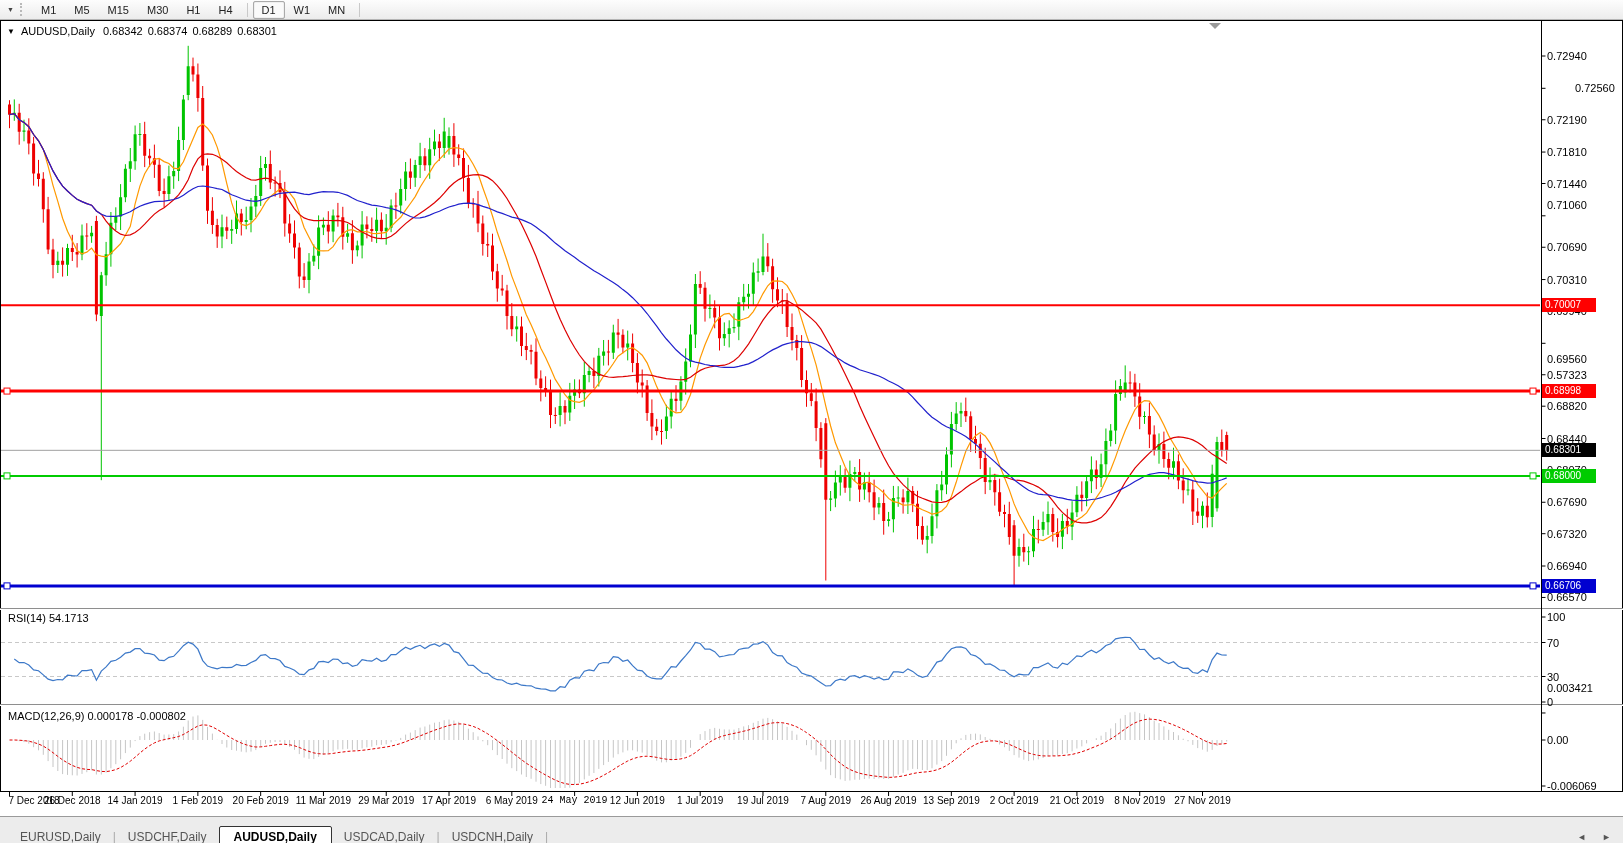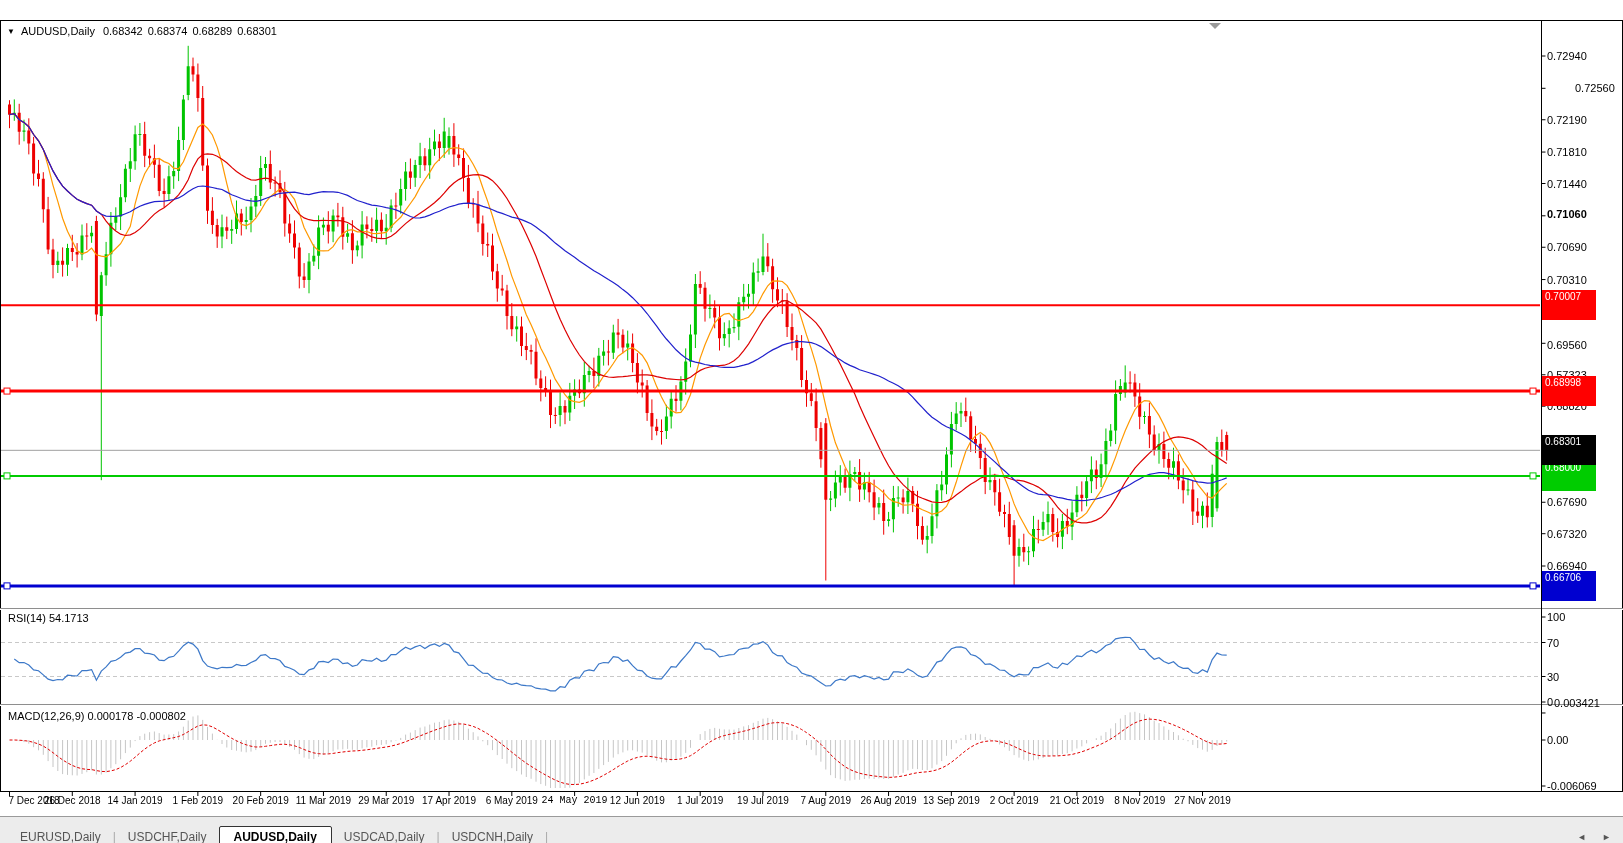--- a/index.html
+++ b/index.html
@@ -16,38 +16,55 @@
   .tb-sep{width:1px;height:14px;background:#c9c9c9;margin:0 5px;}
   
   .chart-window{position:absolute;top:20px;left:0;width:1621px;height:770px;border:1px solid #000;background:#fff;z-index:0;}
   .date-axis{position:absolute;top:792px;left:0;width:1623px;height:24px;background:#fff;z-index:0;}
   #chart-svg{position:absolute;top:0;left:0;z-index:1;}
   .chart-title{position:absolute;top:25px;left:7px;z-index:3;font-size:11px;color:#000;display:flex;align-items:center;}
   .chart-title .sym{margin:0 8px 0 6px;}
   .chart-title .num{margin-right:5px;}
   .panel-label{position:absolute;left:8px;z-index:3;font-size:11px;color:#000;}
   .axis-label{position:absolute;left:1547px;transform:translateY(-50%);font-size:11px;color:#000;z-index:2;white-space:nowrap;}
-  .price-badge{position:absolute;left:1542px;transform:translateY(-50%);height:30px;line-height:14px;
+  .price-badge{position:absolute;left:1542px;transform:translateY(-50%);height:14px;line-height:14px;
                font-size:10px;color:#fff;padding:0 3px;min-width:48px;z-index:4;}
   .date-label{position:absolute;top:795px;transform:translateX(-50%);font-size:10px;color:#000;white-space:nowrap;z-index:2;}
   
   .tabbar{position:absolute;top:816px;left:0;width:1623px;height:41px;box-sizing:border-box;background:#ececec;
           border-top:1px solid #9a9a9a;display:flex;align-items:center;padding-left:8px;z-index:5;}
   #tabs{display:flex;align-items:center;}
   .tab{font-size:12px;color:#555;padding:3px 12px;cursor:pointer;white-space:nowrap;}
   .tab.active{background:#fff;border:1px solid #333;color:#000;font-weight:bold;padding:3px 14px;border-radius:2px;}
   .tab-div{color:#a9a9a9;font-size:12px;}
   .tab-arrows{margin-left:auto;margin-right:12px;display:flex;gap:16px;font-size:9px;color:#555;}
   .tab-arrows span{cursor:pointer;}
 </style>
 </head>
 <body>
 
 <div id="app">
 
+  <div class="toolbar">
+    <div class="tb-dd">▼</div>
+    <div class="tb-grip"></div>
+    <div id="tf-buttons" style="display:flex;align-items:center;">
+        <div class="tb-btn">M1</div>
+        <div class="tb-btn">M5</div>
+        <div class="tb-btn">M15</div>
+        <div class="tb-btn">M30</div>
+        <div class="tb-btn">H1</div>
+        <div class="tb-btn">H4</div>
+        <div class="tb-sep"></div>
+        <div class="tb-btn active">D1</div>
+        <div class="tb-btn">W1</div>
+        <div class="tb-btn">MN</div>
+        <div class="tb-sep"></div>
+      </div>
+  </div>
 
   <div class="chart-window"></div>
   <div class="date-axis"></div>
 
   <svg id="chart-svg" width="1623" height="843">
       <defs>
         <clipPath id="plotclip">
           <rect x="1" y="21" width="1540" height="769"></rect>
         </clipPath>
       </defs>
@@ -140,38 +157,38 @@
 
   <div class="panel-label" style="top:612px;">RSI(14) 54.1713</div>
   <div class="panel-label" style="top:710px;">MACD(12,26,9) 0.000178 -0.000802</div>
 
   <div id="price-labels">
       <div class="axis-label" style="top: 56px;">0.72940</div>
       <div class="axis-label" style="top: 88.3px; padding-left: 28px;">0.72560</div>
       <div class="axis-label" style="top: 119.75px;">0.72190</div>
       <div class="axis-label" style="top: 152.05px;">0.71810</div>
       <div class="axis-label" style="top: 183.5px;">0.71440</div>
-      <div class="axis-label" style="top: 214px; font-weight: bold;">0.71060</div>
+      <div class="axis-label" style="top: 205px;">0.71060</div>
       <div class="axis-label" style="top: 247.25px;">0.70690</div>
       <div class="axis-label" style="top: 279.55px;">0.70310</div>
       <div class="axis-label" style="top: 311px;">0.69940</div>
-      <div class="axis-label" style="top: 345px;">0.69560</div>
+      <div class="axis-label" style="top: 359px;">0.69560</div>
       <div class="axis-label" style="top: 374.75px;">0.57323</div>
       <div class="axis-label" style="top: 406.2px;">0.68820</div>
       <div class="axis-label" style="top: 438.5px;">0.68440</div>
       <div class="axis-label" style="top: 469.95px;">0.68070</div>
       <div class="axis-label" style="top: 502.25px;">0.67690</div>
       <div class="axis-label" style="top: 533.7px;">0.67320</div>
       <div class="axis-label" style="top: 566px;">0.66940</div>
       <div class="axis-label" style="top: 597.45px;">0.66570</div>
       <div class="axis-label" style="top: 617px;">100</div>
       <div class="axis-label" style="top: 642.5px;">70</div>
       <div class="axis-label" style="top: 676.5px;">30</div>
       <div class="axis-label" style="top: 702px;">0</div>
-      <div class="axis-label" style="top: 703px; margin-left: 7px;">0.003421</div>
+      <div class="axis-label" style="top: 688px;">0.003421</div>
       <div class="axis-label" style="top: 740px;">0.00</div>
       <div class="axis-label" style="top: 786px;">-0.006069</div>
     </div>
   <div id="badges">
       <div class="price-badge" style="top: 305.305px; background: rgb(255, 0, 0);">0.70007</div>
       <div class="price-badge" style="top: 391.07px; background: rgb(255, 0, 0);">0.68998</div>
       <div class="price-badge" style="top: 475.9px; background: rgb(0, 204, 0);">0.68000</div>
       <div class="price-badge" style="top: 585.89px; background: rgb(0, 0, 208);">0.66706</div>
       <div class="price-badge" style="top: 450.315px; background: rgb(0, 0, 0);">0.68301</div>
     </div>

